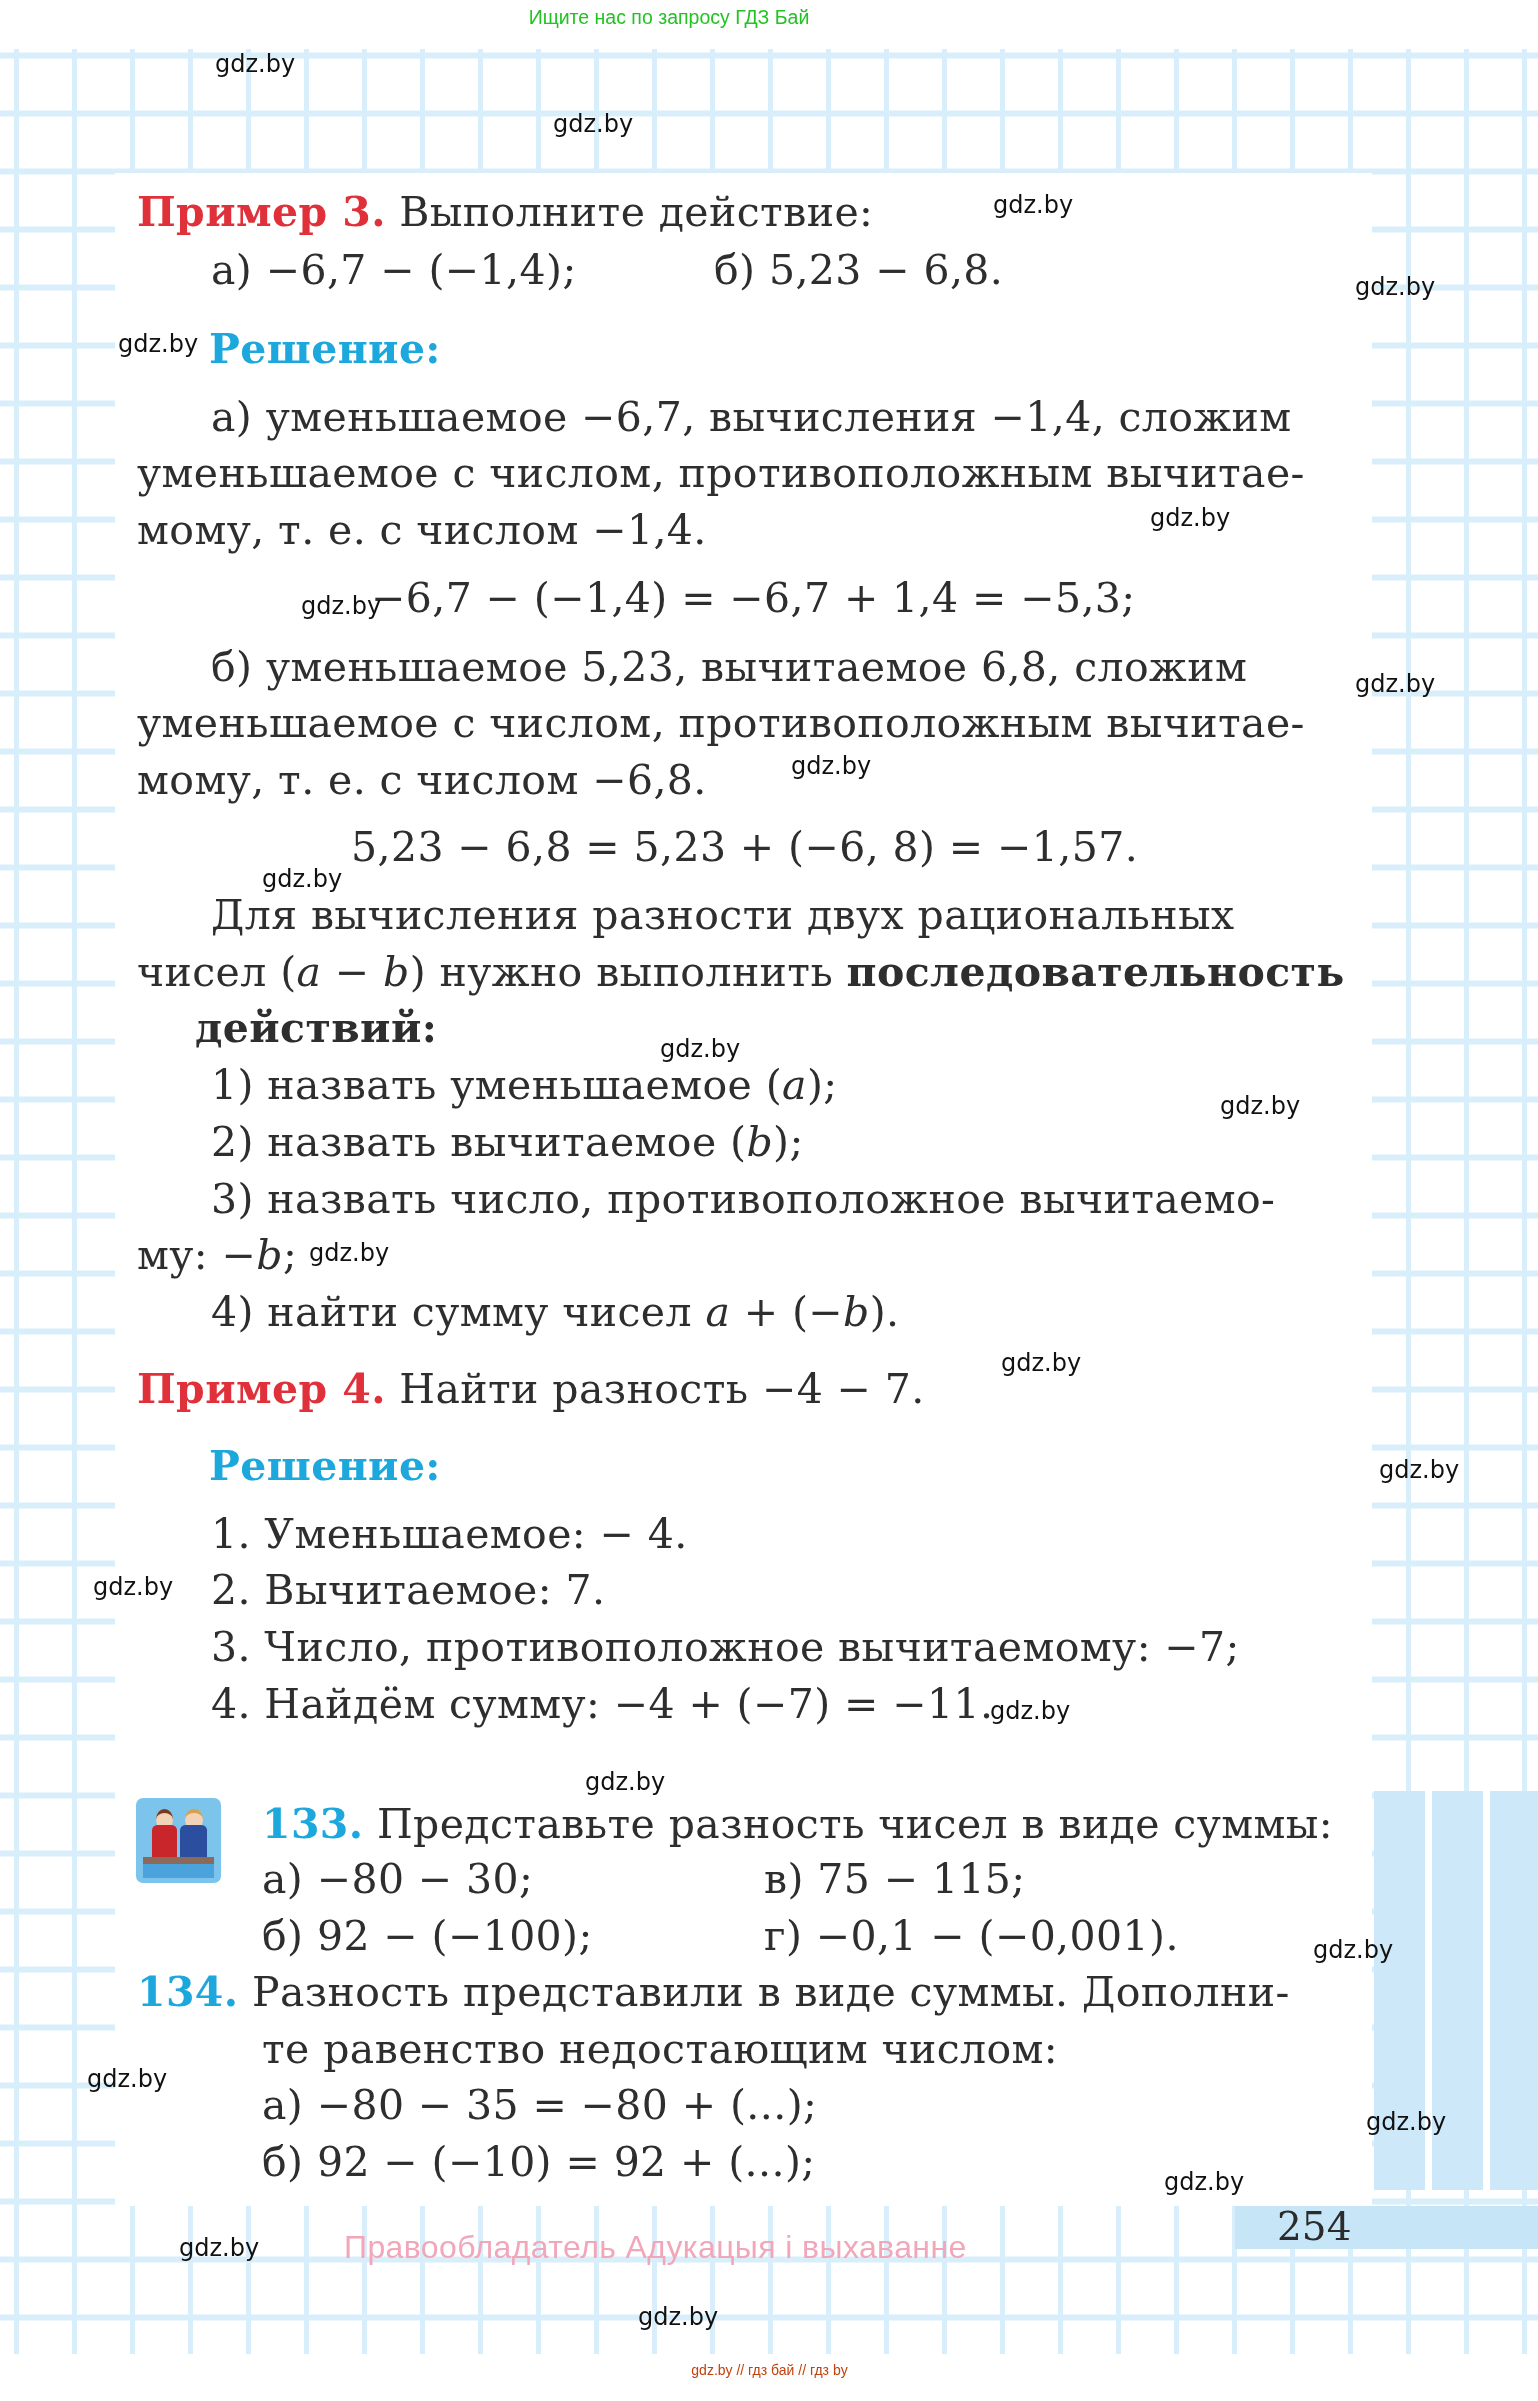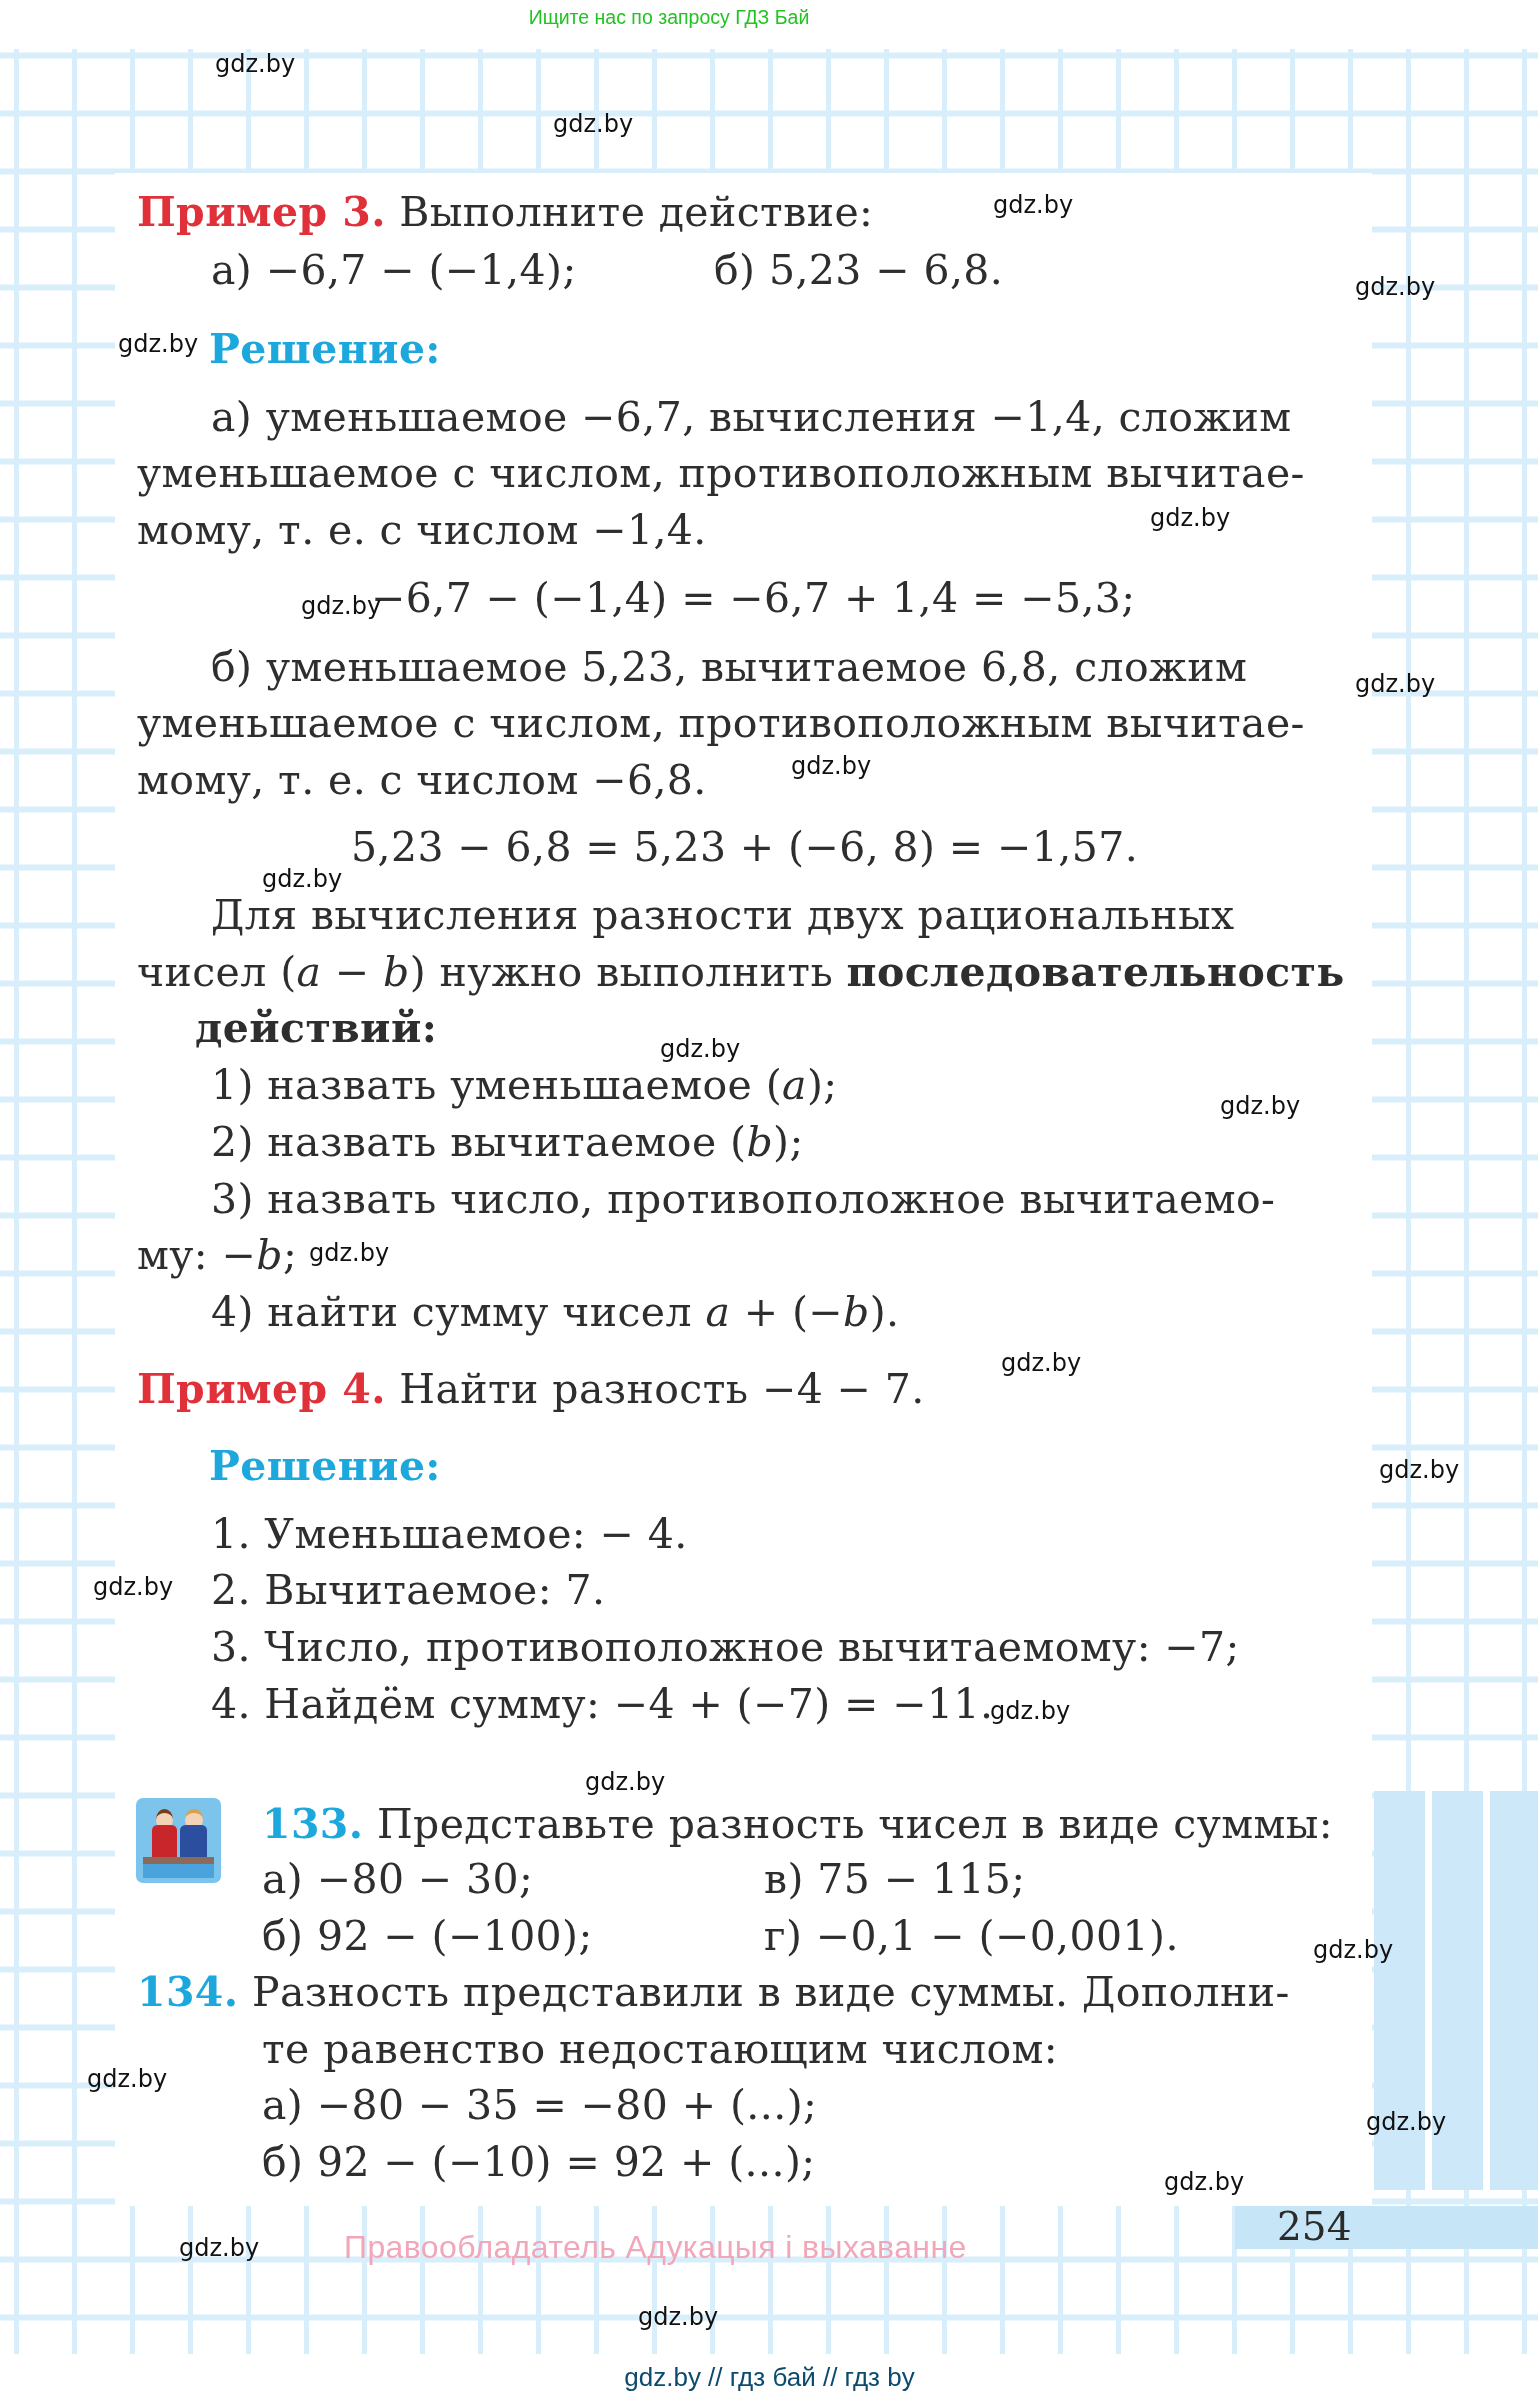--- a/index.html
+++ b/index.html
@@ -42,21 +42,21 @@
   .page-number {
     position:absolute; left:1277px; top:2204px; font-size:39px; color:#2b2b2b;
     font-family:"DejaVu Serif", serif;
   }
   .copyright {
     position:absolute; left:344px; top:2229px; font-family:"Liberation Sans", sans-serif;
     font-size:32px; color:#f2a7b9; letter-spacing:0.4px;
   }
   .bottom-links {
     position:absolute; left:0; top:2362px; width:1539px; text-align:center;
-    font-family:"Liberation Sans", sans-serif; font-size:26px; color:#0c4a6e;
+    font-family:"Liberation Sans", sans-serif; font-size:14px; color:#c2410c;
   }
   .wm {
     position:absolute; font-family:"DejaVu Sans", sans-serif; font-size:24px;
     color:#111; white-space:nowrap;
   }
   .t {
     position:absolute; font-family:"DejaVu Serif", serif; font-size:41px;
     color:#2e2e2e; white-space:nowrap; letter-spacing:0.4px;
   }
   .red { color:#e0303a; }

